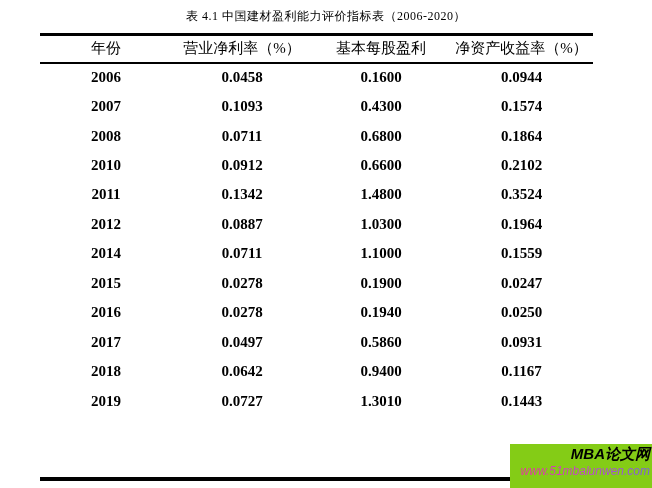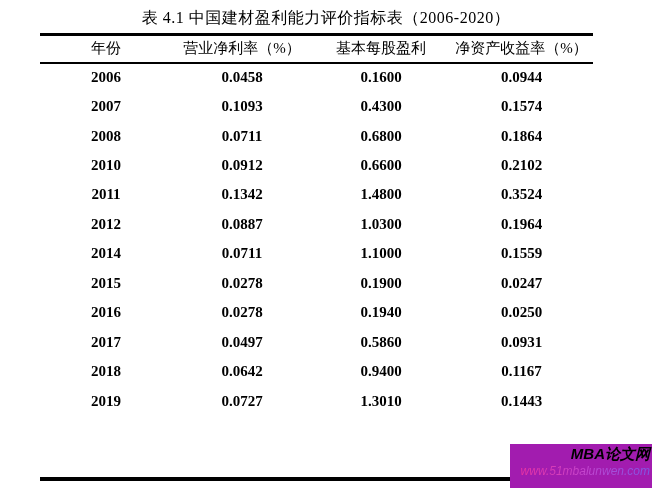--- a/index.html
+++ b/index.html
@@ -8,21 +8,21 @@
     background:#ffffff;
     font-family:"Liberation Serif","DejaVu Serif",serif;
     color:#000000;
     position:relative;
     overflow:hidden;
   }
   .page-title{
     position:absolute;
     left:0; top:8px; width:652px;
     text-align:center;
-    font-size:16px;
+    font-size:12px;
     letter-spacing:0.5px;
     white-space:nowrap;
     font-family:Liberation Serif, serif;
   }
   .data-table-wrap{
     position:absolute;
     left:40px; top:33px;
     width:553px;
   }
   table.data-table{
@@ -59,21 +59,21 @@
   .bottom-rule{
     position:absolute;
     left:40px; top:477px;
     width:477px; height:4px;
     background:#000;
   }
   .watermark{
     position:absolute;
     right:0; top:444px;
     width:140px; height:44px;
-    background:#a21caf;
+    background:#84cc16;
     text-align:right;
     padding-right:2px;
   }
   .watermark .site-name{
     font-family:"Liberation Sans","DejaVu Sans",sans-serif;
     font-weight:bold;
     font-style:italic;
     font-size:15px;
     line-height:20px;
     color:#000000;

